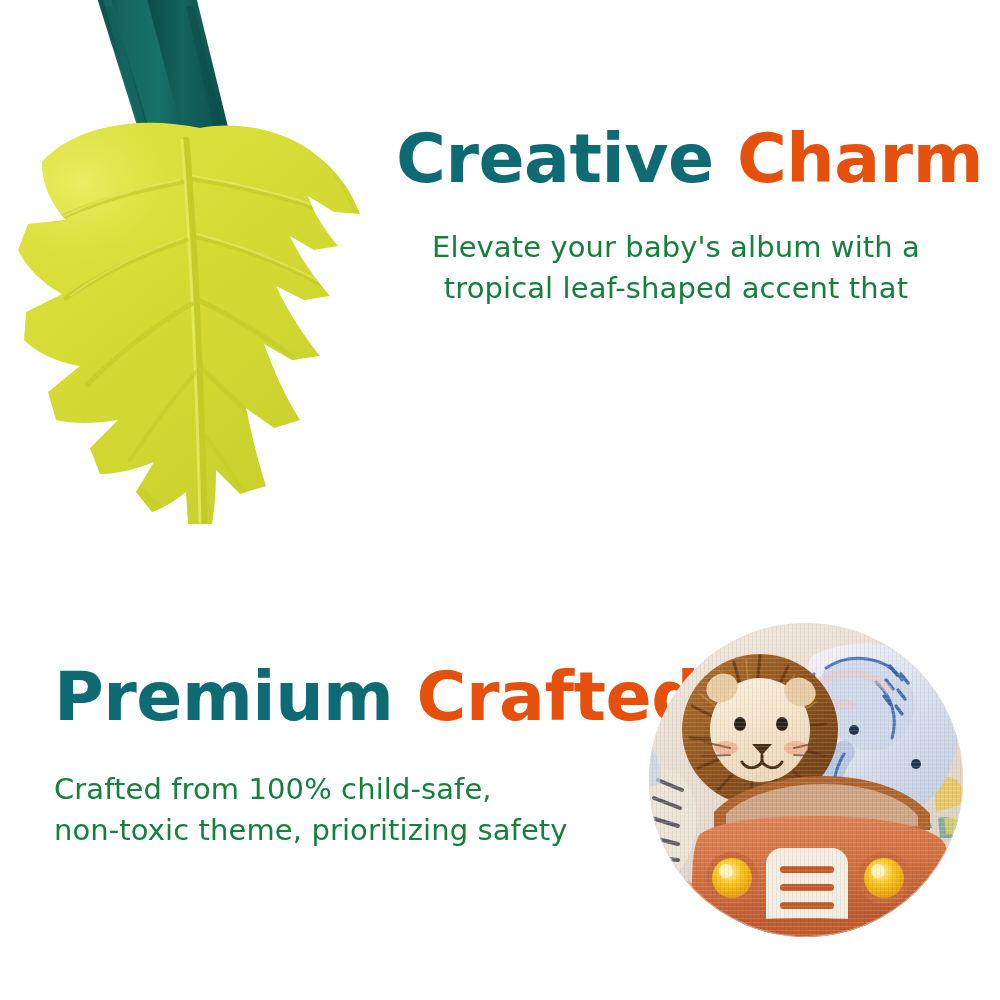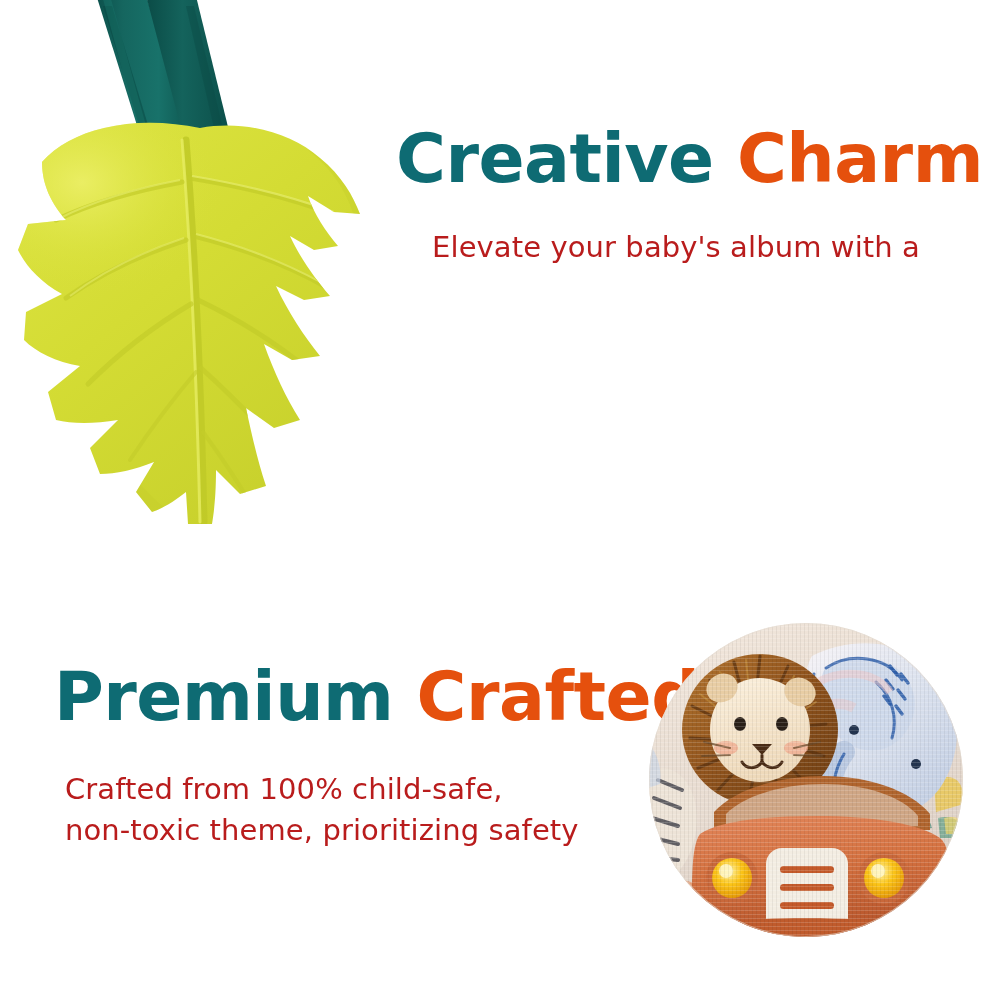--- a/index.html
+++ b/index.html
@@ -58,22 +58,22 @@
     font-weight: bold;
     font-size: 68px;
     line-height: 1.04;
     letter-spacing: -0.5px;
     white-space: nowrap;
   }
   .heading .w1 { color: #0E6B73; }
   .heading .w2 { color: #E5500D; }
 
   .body-copy {
-    margin: 11px;
-    color: #b91c1c;
+    margin: 0;
+    color: #15803d;
     font-family: "DejaVu Sans", sans-serif;
     font-weight: normal;
     font-size: 29px;
     line-height: 41px;
     letter-spacing: 0.1px;
   }
 
   .copy-top .heading {
     text-align: right;
     padding-right: 2px;
@@ -248,21 +248,21 @@
 
             <path d="M300,150 C 346,186 360,240 352,300 L 400,300 L 400,110 Z" fill="#B9C224" opacity="0.18"></path>
             <path d="M120,470 C 160,520 200,540 230,540 L 230,570 L 70,570 Z" fill="#B9C224" opacity="0.16"></path>
           </g>
         </g>
       </svg>
     </div>
 
     <div class="copy-top">
       <h2 class="heading"><span class="w1">Creative</span> <span class="w2">Charm</span></h2>
-      <p class="body-copy"><span>Elevate your baby's album with a</span><br><br></p>
+      <p class="body-copy"><span>Elevate your baby's album with a</span><br><span>tropical leaf-shaped accent that</span><br></p>
     </div>
   </div>
 
   <div class="section-bottom">
 
     <div class="copy-bottom">
       <h2 class="heading"><span class="w1">Premium</span> <span class="w2">Crafted</span></h2>
       <p class="body-copy"><span>Crafted from 100% child-safe,</span><br><span>non-toxic theme, prioritizing safety</span><br></p>
     </div>
 

